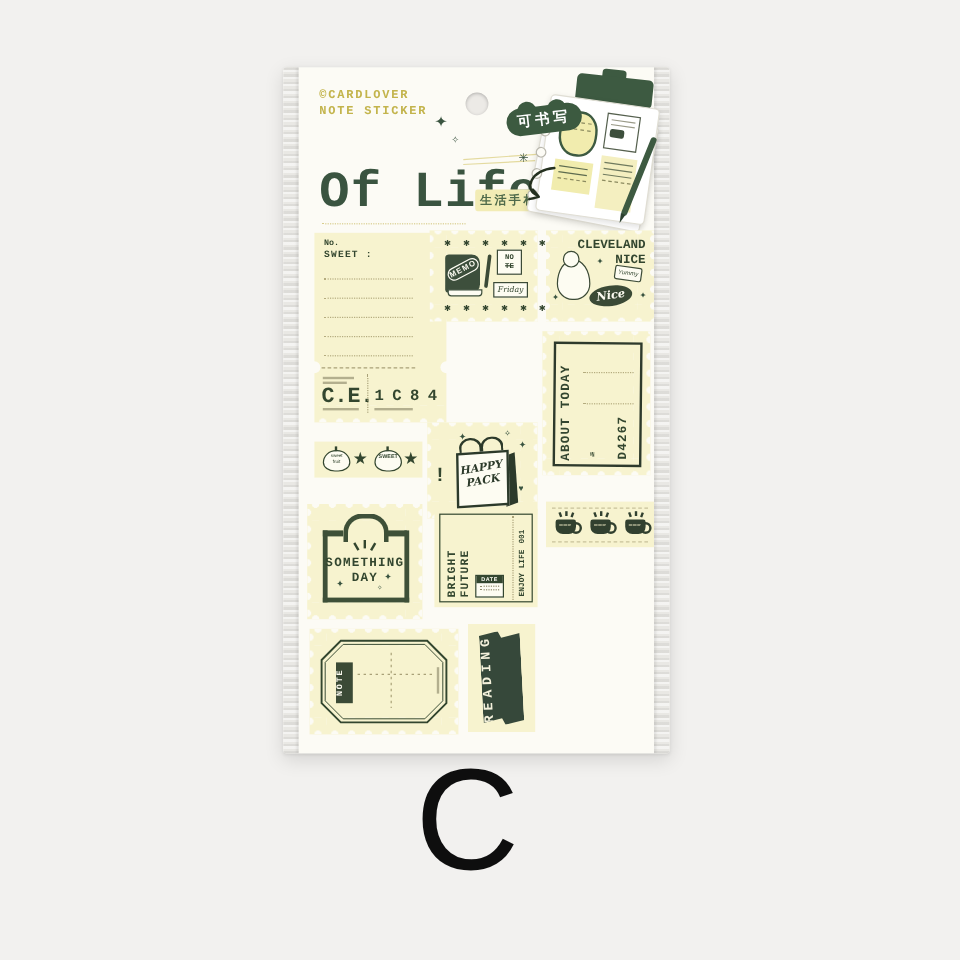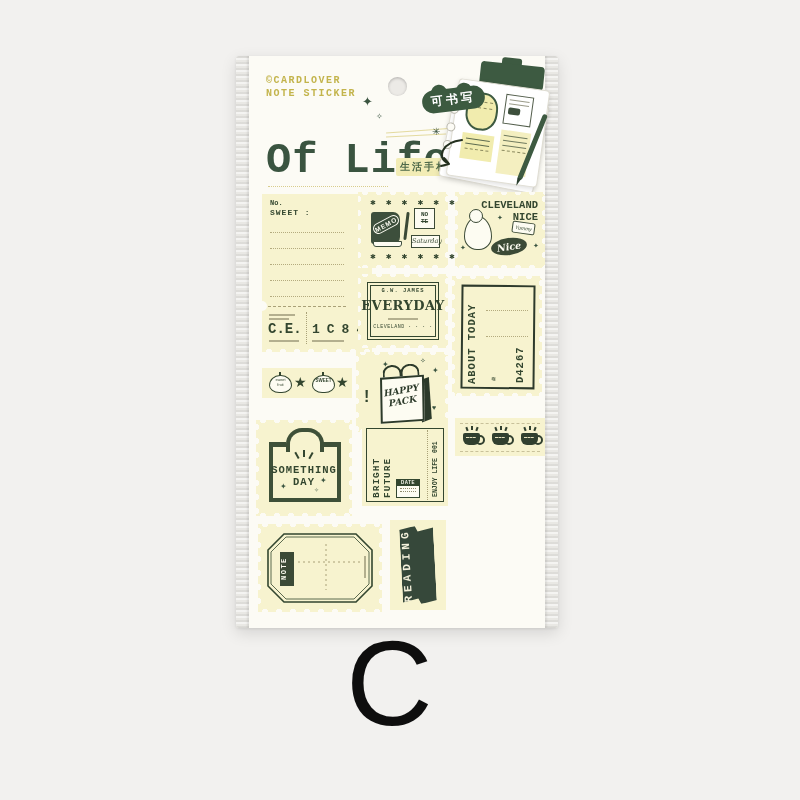--- a/index.html
+++ b/index.html
@@ -162,66 +162,59 @@
       <div class="abs dotline" style="left:8px;top:38px;width:74px;"></div>
       <div class="abs dotline" style="left:8px;top:54px;width:74px;"></div>
       <div class="abs dotline" style="left:8px;top:70px;width:74px;"></div>
       <div class="abs dotline" style="left:8px;top:86px;width:74px;"></div>
       <div class="abs dotline" style="left:8px;top:102px;width:74px;"></div>
       <div class="notch" style="left:-5px;top:107px;"></div>
       <div class="notch" style="right:-5px;top:107px;"></div>
       <div class="abs dashline" style="left:6px;top:112px;width:78px;"></div>
       <div class="abs tinybar" style="left:7px;top:120px;width:26px;"></div>
       <div class="abs tinybar" style="left:7px;top:124px;width:20px;"></div>
-      <div class="abs mono ink" style="left:6px;top:127px;font-size:14px;font-weight:900;letter-spacing:0;">C.E.</div>
+      <div class="abs mono ink" style="left:6px;top:127px;font-size:18px;font-weight:900;letter-spacing:0;">C.E.</div>
       <div class="abs tinybar" style="left:7px;top:146px;width:30px;"></div>
       <div class="abs" style="left:44px;top:118px;height:32px;border-left:1px dotted #a9a178;"></div>
       <div class="abs mono ink" style="left:50px;top:128px;font-size:13px;font-weight:bold;letter-spacing:7px;">1C84</div>
       <div class="abs tinybar" style="left:50px;top:146px;width:32px;"></div>
     </div>
 
     <div class="stamp" style="left:122px;top:136px;width:90px;height:76px;">
       <div class="abs stars-row" style="left:12px;top:7px;">✱ ✱ ✱ ✱ ✱ ✱ ✱</div>
       <div class="abs stars-row" style="left:12px;top:61px;">✱ ✱ ✱ ✱ ✱ ✱ ✱</div>
       <div class="abs" style="left:13px;top:20px;width:29px;height:32px;background:#3d4f3c;border-radius:3px 7px 7px 3px;">
         <div class="abs" style="left:2px;bottom:-3px;width:27px;height:4px;background:#fdfcf2;border:1px solid #3d4f3c;border-radius:0 0 3px 3px;"></div>
         <div class="abs" style="left:1px;top:7px;width:26px;color:#fdfcf2;font-size:6.5px;font-weight:bold;text-align:center;transform:rotate(-28deg);letter-spacing:1px;border:1px solid #fdfcf2;border-radius:6px;padding:1px 0;">MEMO</div>
       </div>
       <div class="abs" style="left:47px;top:20px;width:3px;height:28px;background:#3b4a36;transform:rotate(7deg);border-radius:2px;"></div>
       <div class="abs" style="left:56px;top:16px;width:19px;height:19px;background:#fdfcf2;border:1.8px solid #3b4a36;">
         <div class="mono ink" style="font-size:6px;font-weight:bold;line-height:7px;text-align:center;margin-top:2px;">
           <div>NO</div>
           <div style="text-decoration:line-through;">TE</div>
         </div>
       </div>
-      <div class="abs" style="left:53px;top:43px;width:27px;height:11px;background:#fdfcf2;border:1px solid #3b4a36;font-size:6.5px;font-style:italic;text-align:center;line-height:11px;color:#33462f;font-family:'DejaVu Serif',serif;">Saturday</div>
+      <div class="abs" style="left:53px;top:43px;width:27px;height:11px;background:#fdfcf2;border:1px solid #3b4a36;font-size:6.5px;font-style:italic;text-align:center;line-height:11px;color:#33462f;font-family:'DejaVu Serif',serif;">Friday</div>
     </div>
 
     <div class="stamp" style="left:219px;top:136px;width:90px;height:76px;">
       <div class="abs mono ink" style="right:7px;top:7px;font-size:10.5px;font-weight:bold;text-align:right;line-height:12px;">
         <div>CLEVELAND</div>
         <div>NICE</div>
       </div>
       <div class="abs" style="left:9px;top:24px;width:26px;height:32px;background:#fdfcf2;border:1.5px solid #3b4a36;border-radius:50% 50% 46% 46%/60% 60% 40% 40%;">
         <div class="abs" style="left:4px;top:-8px;width:12px;height:12px;background:#fdfcf2;border:1.5px solid #3b4a36;border-radius:50%;"></div>
       </div>
       <div class="abs" style="left:57px;top:30px;width:21px;height:10px;background:#fdfcf2;border:1px solid #3b4a36;border-radius:2px;transform:rotate(8deg);font-size:5px;text-align:center;line-height:10px;color:#33462f;font-style:italic;">Yummy</div>
       <div class="abs" style="left:36px;top:46px;width:36px;height:17px;background:#3b4a36;border-radius:50%;transform:rotate(-8deg);color:#fdfcf2;font-size:9.5px;font-style:italic;font-weight:bold;text-align:center;line-height:17px;font-family:'DejaVu Serif',serif;">Nice</div>
       <div class="abs sparkle" style="left:5px;top:52px;font-size:7px;">✦</div>
       <div class="abs sparkle" style="left:78px;top:50px;font-size:7px;">✦</div>
       <div class="abs sparkle" style="left:42px;top:22px;font-size:7px;">✦</div>
     </div>
 
-    <div class="stamp" style="left:122px;top:218px;width:90px;height:74px;">
-      <div class="abs frame2" style="left:9px;top:8px;width:70px;height:56px;"></div>
-      <div class="abs mono ink" style="left:0;top:13px;width:90px;text-align:center;font-size:5.5px;font-weight:bold;letter-spacing:1px;">G.W. JAMES</div>
-      <div class="abs serif ink" style="left:0;top:24px;width:90px;text-align:center;font-size:13px;font-weight:bold;letter-spacing:.5px;">EVERYDAY</div>
-      <div class="abs tinybar" style="left:30px;top:44px;width:30px;"></div>
-      <div class="abs mono ink" style="left:0;top:50px;width:90px;text-align:center;font-size:5px;letter-spacing:.5px;">CLEVELAND · · · ·</div>
-    </div>
 
     <div class="stamp" style="left:216px;top:220px;width:90px;height:120px;">
       <div class="abs" style="left:9px;top:9px;width:70px;height:100px;border:2px solid #2e3a2c;transform:rotate(.6deg);"></div>
       <div class="abs vtext mono ink" style="left:14px;top:16px;height:92px;font-size:10.5px;font-weight:bold;letter-spacing:1px;">ABOUT TODAY</div>
       <div class="abs dotline" style="left:34px;top:34px;width:42px;"></div>
       <div class="abs dotline" style="left:34px;top:60px;width:42px;"></div>
       <div class="abs vtext mono ink" style="left:38px;bottom:14px;height:14px;font-size:6px;">№</div>
       <div class="abs vtext mono ink" style="right:16px;bottom:13px;height:52px;font-size:10.5px;font-weight:bold;letter-spacing:1px;">D4267</div>
     </div>
 

